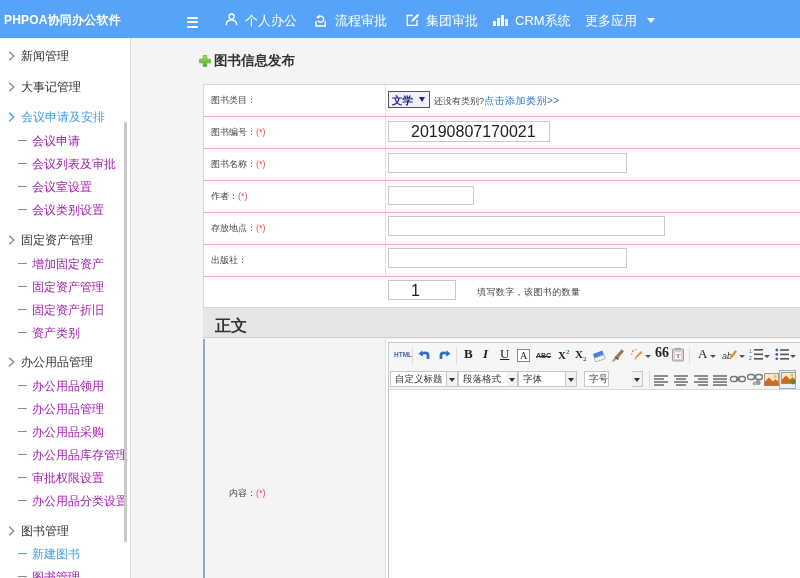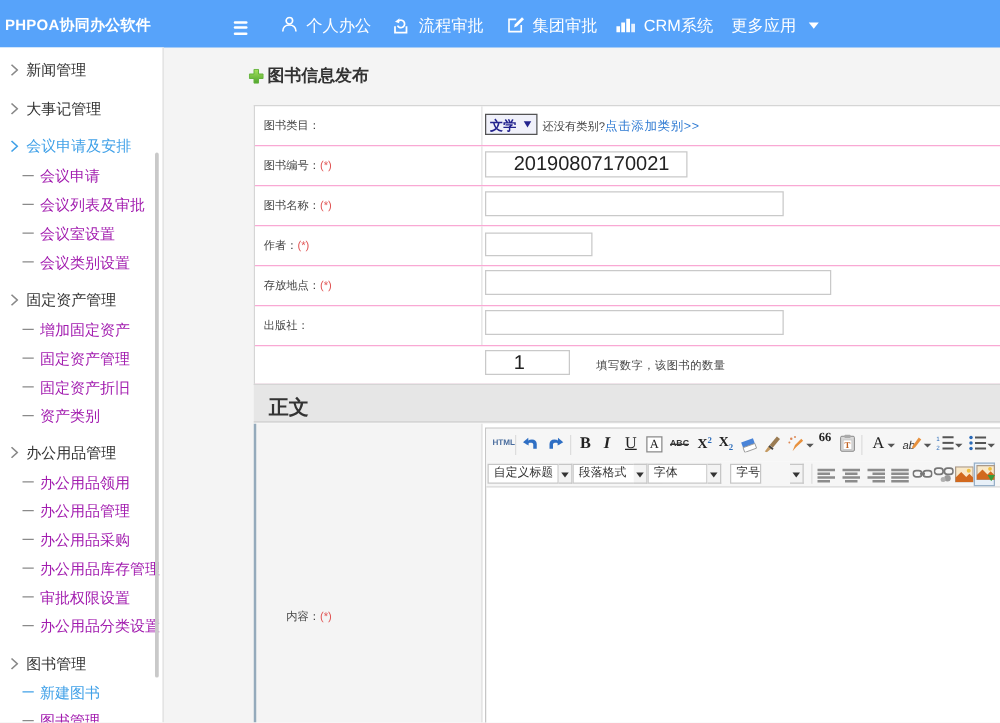--- a/index.html
+++ b/index.html
@@ -237,21 +237,21 @@
         <path d="M4.8 8 L10.5 1.2 L13 3.2 L7.2 10.2 Z" fill="#9a7b52"></path>
         <path d="M4.2 8.8 L7.4 11.4" stroke="#444" stroke-width="1.4"></path>
       </svg>
   <svg class="tbtn" style="left:241px;top:5px" width="14" height="14" viewBox="0 0 14 14">
         <path d="M4 13 L6 8 L11 3 L12.5 4.5 L7 9.5 L4 13 Z" fill="#e8913d"></path>
         <circle cx="3" cy="3" r="1" fill="#d85"></circle>
         <circle cx="6" cy="1.5" r="0.8" fill="#d85"></circle>
         <circle cx="1.5" cy="6" r="0.8" fill="#d85"></circle>
       </svg>
   <span class="mini-caret" style="left:256px"></span>
-  <span class="abs tserif" style="left:266px;top:2px;font-size:10px;font-weight:bold;">66</span>
+  <span class="abs tserif" style="left:266px;top:2px;font-size:14px;font-weight:bold;">66</span>
   <svg class="tbtn" style="left:282px;top:4px" width="14" height="15" viewBox="0 0 14 15">
         <rect x="1.5" y="2" width="11" height="12" rx="1" fill="#d8d8d8" stroke="#888" stroke-width="0.8"></rect>
         <rect x="4.5" y="0.8" width="5" height="2.5" rx="0.8" fill="#aaa"></rect>
         <rect x="3.5" y="5" width="7" height="7.5" fill="#fff" stroke="#bbb" stroke-width="0.5"></rect>
         <text x="7" y="11" font-size="7" font-weight="bold" fill="#c06020" text-anchor="middle" font-family="Liberation Serif,serif">T</text>
       </svg>
   <span class="tsep" style="left:300px"></span>
   <span class="abs tserif" style="left:309px;top:3px;font-size:13px;">A</span>
   <span class="mini-caret" style="left:321px"></span>
   <svg class="tbtn" style="left:333px;top:4px" width="16" height="15" viewBox="0 0 16 15">

